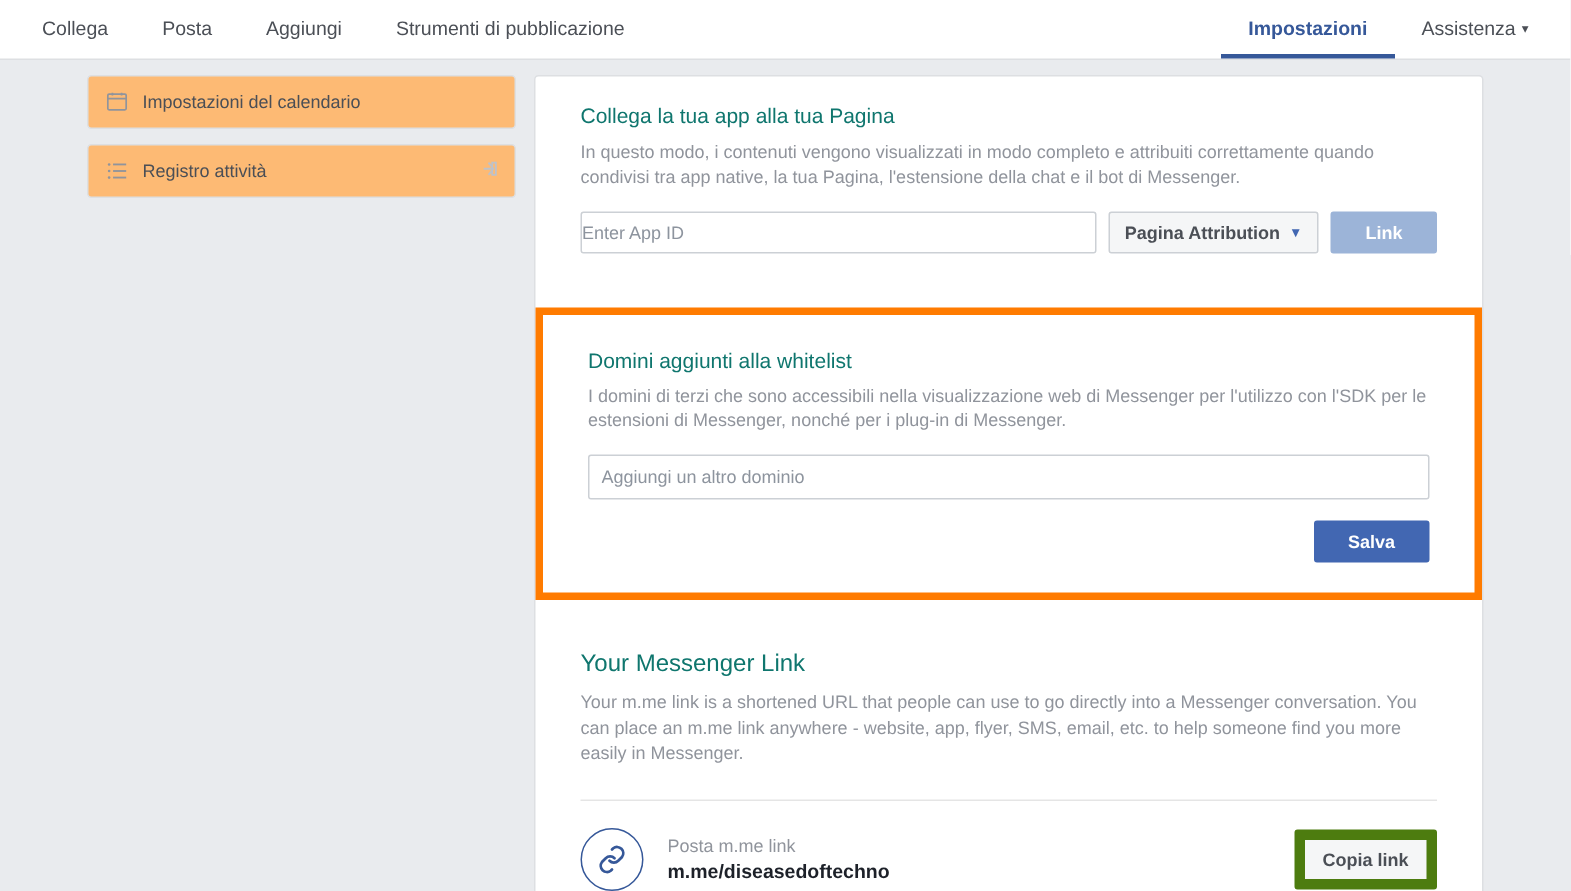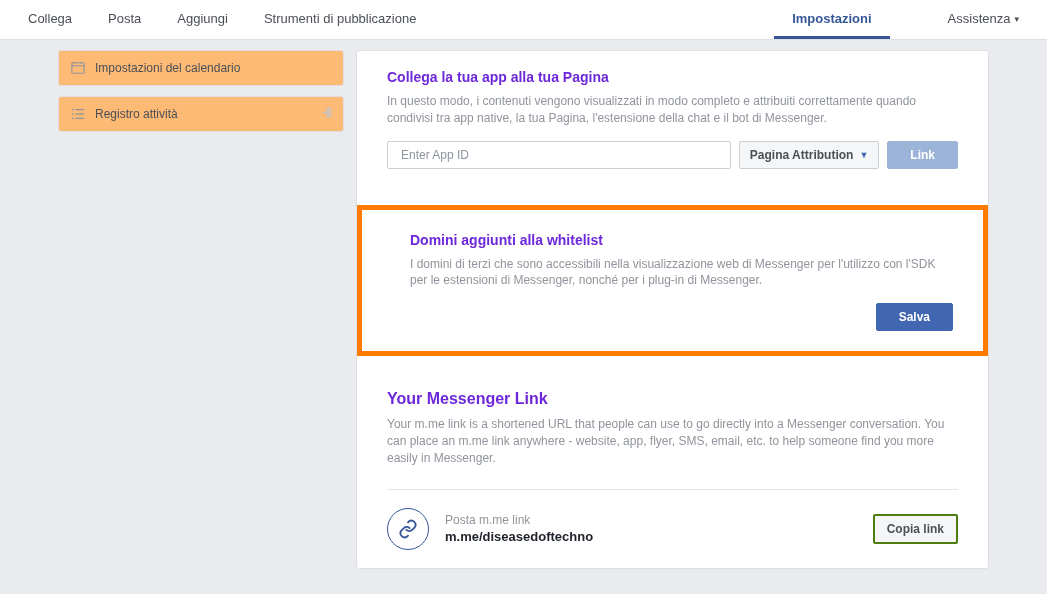--- a/index.html
+++ b/index.html
@@ -1,44 +1,44 @@
 <!DOCTYPE html>
 <html><head>
 <meta charset="utf-8">
 <style>
   * { box-sizing: border-box; margin: 0; padding: 0; }
   body { font-family: Helvetica, Arial, sans-serif; font-size: 12px; background: #e9ebee; color: #1d2129; width: 1047px; }
   
   .topnav { background: #fff; border-bottom: 1px solid #dddfe2; height: 40px; display: flex; align-items: stretch; padding: 0 10px; }
   .topnav-left { display: flex; gap: 0; }
-  .topnav-right { margin-left: auto; display: flex; gap: 40px; }
+  .topnav-right { margin-left: auto; display: flex; }
   .nav-item { padding: 0 18px; display: flex; align-items: center; color: #4b4f56; font-size: 13px; cursor: pointer; border-bottom: 2px solid transparent; }
   .nav-item.active { color: #365899; font-weight: 600; border-bottom: 3px solid #365899; }
   .caret-down { margin-left: 4px; font-size: 9px; }
   
   .page-wrap { display: flex; padding: 10px 58px; gap: 12px; }
   .sidebar { width: 286px; flex-shrink: 0; }
   .side-card { background: #fdba74; border: 1px solid #dddfe2; border-radius: 3px; padding: 10px 12px; margin-bottom: 10px; display: flex; align-items: center; gap: 10px; color: #4b4f56; cursor: pointer; position: relative; }
   .side-icon { width: 14px; height: 14px; color: #90949c; }
   .arrow-right-icon { position: absolute; right: 10px; color: #bec2c9; }
   
   .main { flex: 1; background: #fff; border: 1px solid #dddfe2; border-radius: 3px; padding: 0; }
   
   .section { padding: 18px 30px 20px 30px; }
-  .section-title { font-size: 14px; font-weight: bold; color: #6d28d9; margin-bottom: 8px; }
+  .section-title { font-size: 14px; font-weight: normal; color: #0f766e; margin-bottom: 8px; }
   .section-desc { color: #90949c; font-size: 12px; line-height: 1.4; margin-bottom: 14px; }
   
   .link-row { display: flex; gap: 8px; align-items: stretch; }
-  .app-id-input { flex: 1; border: 1px solid #ccd0d5; border-radius: 2px; padding: 6px 13px; font-size: 12px; color: #8b5cf6; }
+  .app-id-input { flex: 1; border: 1px solid #ccd0d5; border-radius: 2px; padding: 6px 0; font-size: 12px; color: #8b5cf6; }
   .share-select { border: 1px solid #ccd0d5; border-radius: 2px; padding: 6px 10px; font-size: 12px; font-weight: bold; color: #4b4f56; background: #f5f6f7; display: flex; align-items: center; gap: 6px; cursor: pointer; }
   .btn-primary { background: #4267b2; color: #fff; border: 1px solid #4267b2; border-radius: 2px; padding: 6px 22px; font-size: 12px; font-weight: bold; cursor: pointer; }
   .btn-primary.disabled { background: #9cb4d8; border-color: #9cb4d8; }
-  .btn-secondary { background: #f5f6f7; border: 2px solid #4d7c0f; border-radius: 2px; padding: 6px 12px; font-size: 12px; font-weight: bold; color: #4b4f56; cursor: pointer; }
+  .btn-secondary { background: #f5f6f7; border: 7px solid #4d7c0f; border-radius: 2px; padding: 6px 12px; font-size: 12px; font-weight: bold; color: #4b4f56; cursor: pointer; }
   
-  .highlight-box { border: 5px solid #ff7b00; margin: 16px 0; padding: 22px 30px 20px 48px; }
+  .highlight-box { border: 5px solid #ff7b00; margin: 16px 0; padding: 22px 30px 20px 30px; }
   .domain-input { width: 100%; border: 1px solid #ccd0d5; border-radius: 2px; padding: 7px 8px; font-size: 12px; color: #1d2129; }
   .save-row { text-align: right; margin-top: 14px; }
   
   .divider { border-top: 1px solid #e5e5e5; margin: 0 30px; }
   
   .mlink-row { display: flex; align-items: center; gap: 16px; padding: 18px 30px; }
   .mlink-circle { width: 42px; height: 42px; border: 1.5px solid #365899; border-radius: 50%; display: flex; align-items: center; justify-content: center; flex-shrink: 0; }
   .mlink-text { flex: 1; }
   .mlink-label { color: #90949c; font-size: 12px; margin-bottom: 2px; }
   .mlink-url { font-weight: bold; font-size: 13px; color: #1d2129; }
@@ -110,20 +110,21 @@
           <span>Pagina Attribution</span>
           <span style="color:#4267b2;font-size:9px;">▼</span>
         </div>
         <button class="btn-primary disabled">Link</button>
       </div>
     </div>
 
     <div class="highlight-box">
       <div class="section-title">Domini aggiunti alla whitelist</div>
       <div class="section-desc">I domini di terzi che sono accessibili nella visualizzazione web di Messenger per l'utilizzo con l'SDK per le estensioni di Messenger, nonché per i plug-in di Messenger.</div>
+      <input class="domain-input" placeholder="Aggiungi un altro dominio" style="">
       <div class="save-row">
         <button class="btn-primary">Salva</button>
       </div>
     </div>
 
     <div class="section" style="padding-bottom:8px;">
       <div class="section-title" style="font-size:16px;">Your Messenger Link</div>
       <div class="section-desc">Your m.me link is a shortened URL that people can use to go directly into a Messenger conversation. You can place an m.me link anywhere - website, app, flyer, SMS, email, etc. to help someone find you more easily in Messenger.</div>
     </div>
     <div class="divider"></div>

